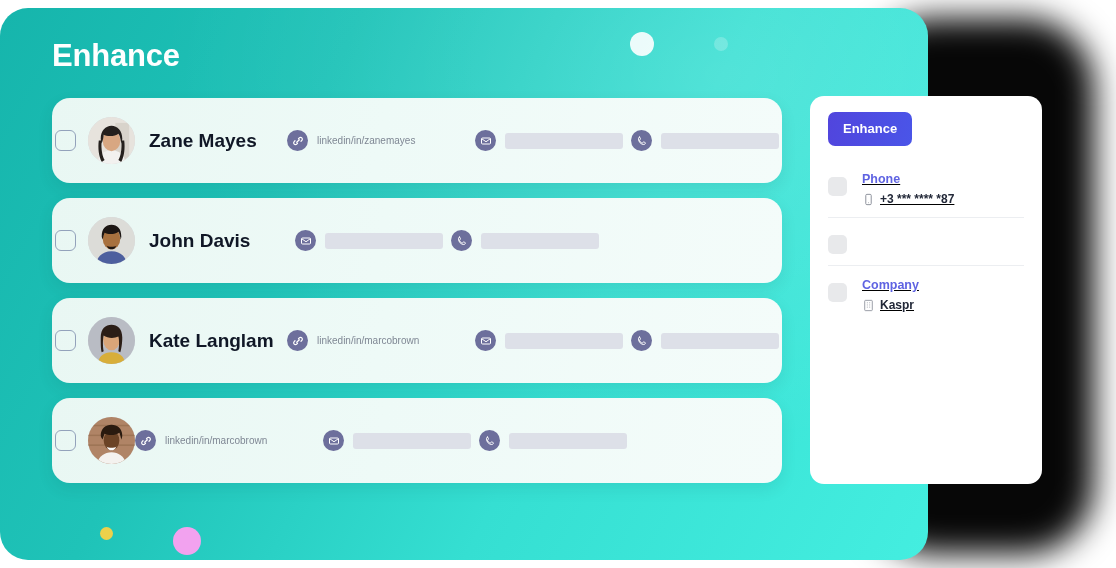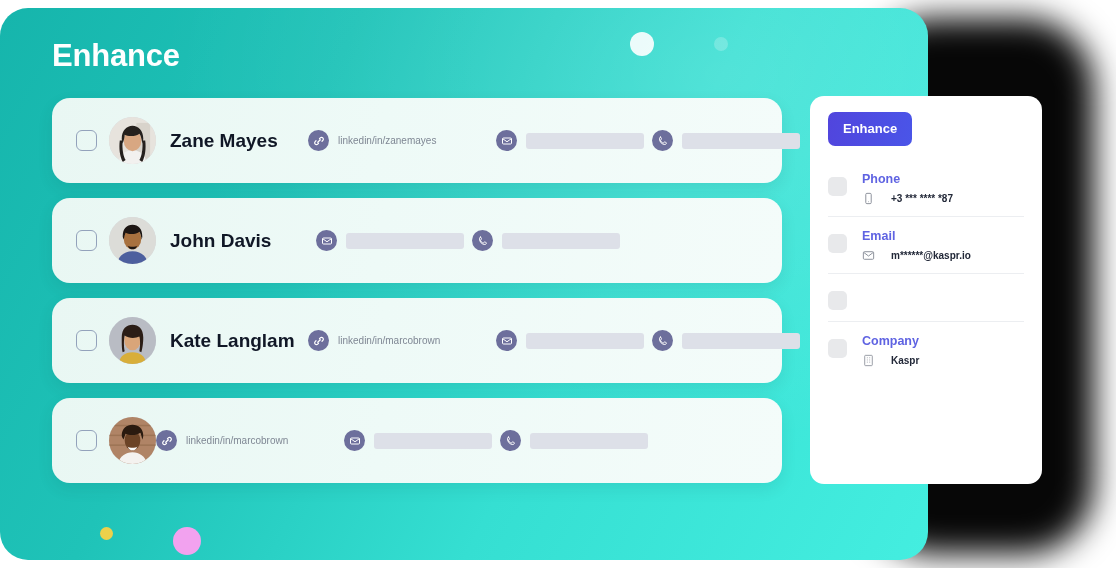--- a/index.html
+++ b/index.html
@@ -57,21 +57,21 @@
   
   .rows { position: absolute; left: 52px; top: 98px; width: 730px; z-index: 3; }
   .contact-row {
     position: relative;
     height: 85px;
     margin-bottom: 15px;
     border-radius: 18px;
     background: linear-gradient(100deg,#e9f7f3 0%, #eefaf7 45%, #f4fcfa 100%);
     box-shadow: 0 6px 16px rgba(0,60,55,0.09);
     display: flex; align-items: center;
-    padding-left: 24px;
+    padding-left: 3px;
   }
 
   .row-checkbox {
     width: 21px; height: 21px;
     border: 1.6px solid #93a2bb;
     border-radius: 6px;
     background: transparent;
     flex: 0 0 auto;
   }
 
@@ -159,43 +159,43 @@
   .detail-item:last-child { border-bottom: none; }
 
   .detail-check {
     width: 19px; height: 19px;
     border-radius: 5px;
     background: #e8e9eb;
     flex: 0 0 auto;
     margin-top: 6px;
   }
 
-  .detail-body { margin-left: 15px; }
+  .detail-body { margin-left: 15px; text-decoration: underline; }
 
   .detail-label {
     font-size: 12.5px;
     font-weight: bold;
     color: #5f63e2;
     line-height: 16px;
   }
 
   .detail-value-row {
     display: flex; align-items: center;
     margin-top: 5px;
   }
   .detail-glyph {
     width: 13px; height: 13px;
     flex: 0 0 auto;
     color: #8b909a;
   }
   .detail-glyph svg { width: 13px; height: 13px; display: block; }
 
   .detail-value {
-    margin-left: 16px;
-    font-size: 10px;
+    margin-left: 5px;
+    font-size: 12px;
     font-weight: bold;
     color: #222838;
     white-space: nowrap;
   }
 </style>
 </head>
 <body>
 
 <div class="stage">
 
@@ -386,35 +386,20 @@
               <svg viewBox="0 0 24 24" fill="none" stroke="#8b909a" stroke-width="1.8">
                   <rect x="7" y="2.5" width="10" height="19" rx="2"></rect>
                   <circle cx="12" cy="18" r="0.9" fill="#8b909a" stroke="none"></circle>
                 </svg>
             </span>
             <span class="detail-value">+3 *** **** *87</span>
           </div>
         </div>
       </div>
 
-      <div class="detail-item">
-        <div class="detail-check"></div>
-        <div class="detail-body">
-          <div class="detail-label">Email</div>
-          <div class="detail-value-row">
-            <span class="detail-glyph">
-              <svg viewBox="0 0 24 24" fill="none" stroke="#8b909a" stroke-width="1.8">
-                  <rect x="2.5" y="5" width="19" height="14" rx="2"></rect>
-                  <path d="M3.5 6.5L12 13 20.5 6.5"></path>
-                </svg>
-            </span>
-            <span class="detail-value">m******@kaspr.io</span>
-          </div>
-        </div>
-      </div>
 
       <div class="detail-item">
         <div class="detail-check"></div>
       </div>
 
 
       <div class="detail-item">
         <div class="detail-check"></div>
         <div class="detail-body">
           <div class="detail-label">Company</div>

